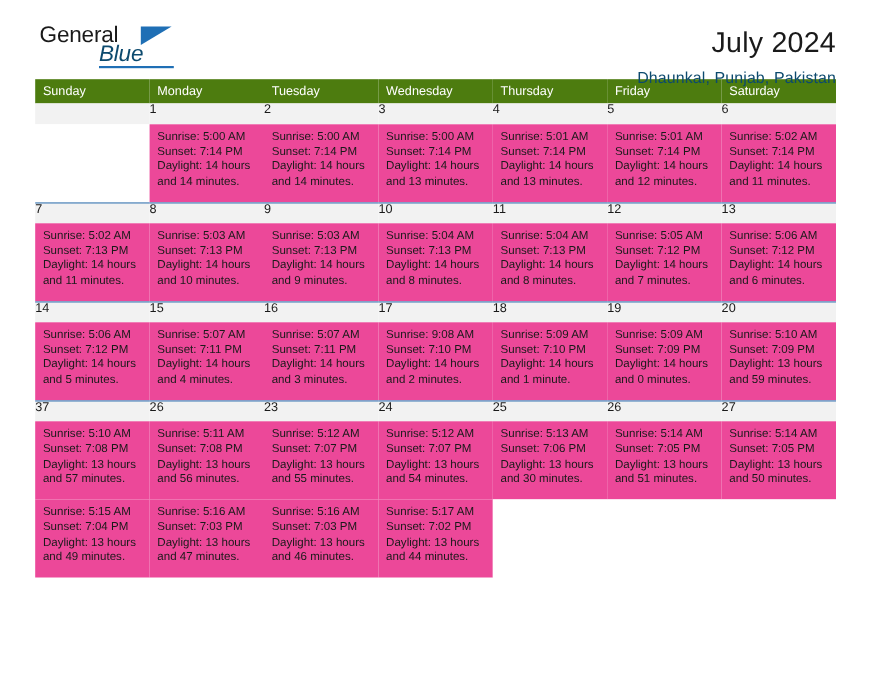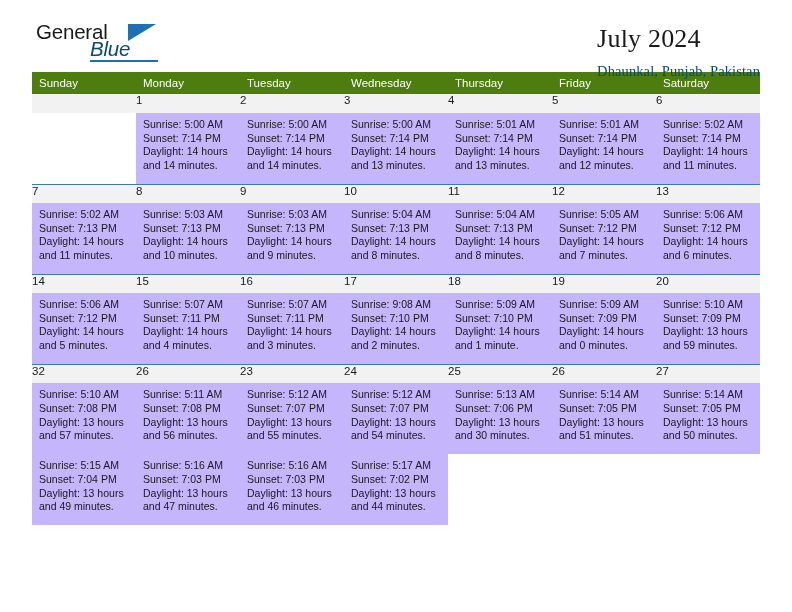--- a/index.html
+++ b/index.html
@@ -68,22 +68,22 @@
   .brand-underline {
     position: absolute;
     left: 58px;
     top: 38px;
     width: 68px;
     height: 2px;
     background: #1f6fb5;
   }
 
   .title-block {
+    text-align: right;
     padding-top: 2px;
-    font-family: Liberation Serif, serif;
   }
   .month-title {
     font-size: 26px;
     font-weight: normal;
     color: #1a1a1a;
     line-height: 1.15;
     letter-spacing: 0.2px;
   }
   .location {
     font-size: 14.5px;
@@ -117,21 +117,21 @@
   .daynum {
     background: #f2f2f2;
     font-size: 11.5px;
     color: #1a1a1a;
     padding: 3px 0 3px 7px;
     height: 19px;
     line-height: 13px;
   }
   .daynum.empty { background: #f2f2f2; }
   .info {
-    background: #c4b5fd;
+    background: #ec4899;
     font-size: 10.5px;
     color: #1a1a1a;
     line-height: 13.6px;
     padding: 4px 6px 10px 7px;
     height: 71px;
   }
   .info div { white-space: nowrap; }
   .cell-empty { background: #ffffff; }
 </style>
 </head>
@@ -313,21 +313,21 @@
             <div>and 0 minutes.</div>
           </td>
           <td class="info">
             <div>Sunrise: 5:10 AM</div>
             <div>Sunset: 7:09 PM</div>
             <div>Daylight: 13 hours</div>
             <div>and 59 minutes.</div>
           </td>
         </tr>
         <tr class="weekrow">
-          <td class="daynum">32</td>
+          <td class="daynum">37</td>
           <td class="daynum">26</td>
           <td class="daynum">23</td>
           <td class="daynum">24</td>
           <td class="daynum">25</td>
           <td class="daynum">26</td>
           <td class="daynum">27</td>
         </tr>
         <tr>
           <td class="info">
             <div>Sunrise: 5:10 AM</div>

